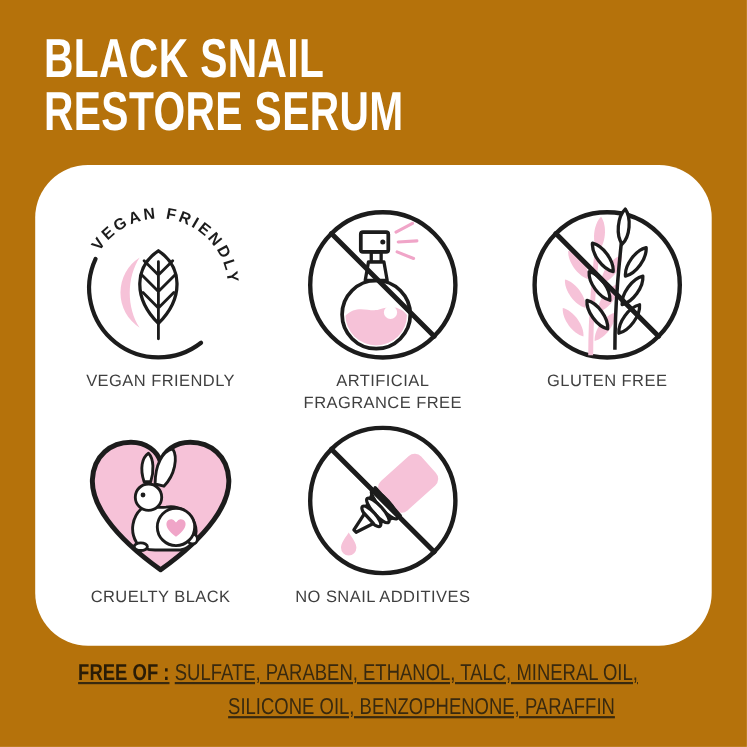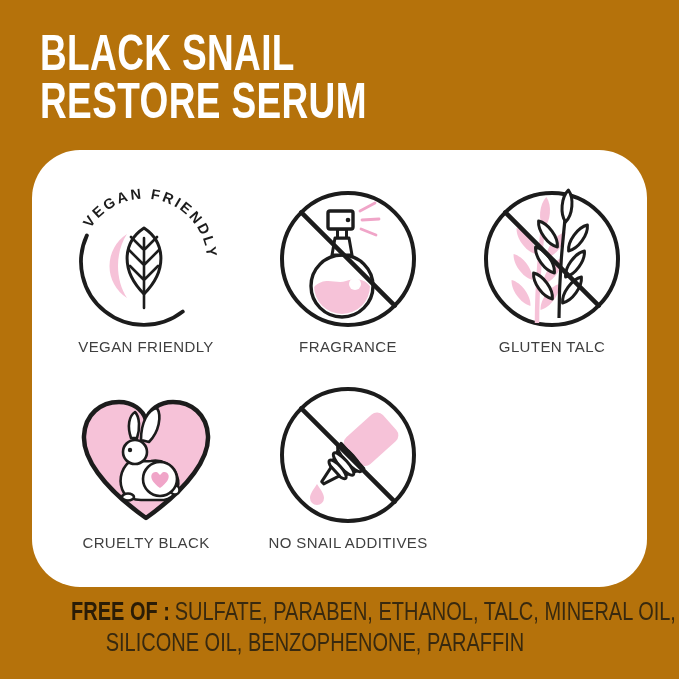--- a/index.html
+++ b/index.html
@@ -23,22 +23,22 @@
   .f1{left:24px;top:26px;}
   .f2{left:226px;top:26px;}
   .f3{left:430px;top:26px;}
   .f4{left:24px;top:230px;}
   .f5{left:226px;top:230px;}
   .icon-label{
     margin-top:3px;font-size:15px;line-height:20px;color:#3F3F3F;
     letter-spacing:0.4px;
   }
   .footer{
-    position:absolute;top:596px;left:10px;width:610px;text-align:center;
-    color:#38290F;font-size:25px;line-height:31px;white-space:nowrap;
+    position:absolute;top:596px;left:10px;width:610px;text-align:right;
+    color:#38290F;font-size:21px;line-height:31px;white-space:nowrap;text-decoration:underline;
   }
   .footer-line{transform:scaleX(0.8);transform-origin:center top;}
   .free-of-label{font-weight:bold;color:#2A1C06;margin-right:6px;}
   
   .ink{stroke:#1C1C1C;fill:none;}
   .ink-fill{stroke:#1C1C1C;fill:#FFFFFF;}
   .pinkfill{fill:#F6C2D8;}
 </style>
 </head>
 <body>
@@ -85,21 +85,22 @@
         <circle fill="#FFFFFF" cx="91" cy="99" r="3.2"></circle>
       </g>
       <path class="ink-fill" stroke-width="3" stroke-linejoin="round" d="M59 79 L79 79 L76 62 L62 62 Z"></path>
       <rect class="ink-fill" stroke-width="3" x="64.5" y="53" width="9" height="9"></rect>
       <rect class="ink-fill" stroke-width="3.4" x="55" y="35" width="25" height="18" rx="2"></rect>
       <circle fill="#1C1C1C" cx="75" cy="44" r="2.3"></circle>
       <path stroke="#F0A5C8" stroke-width="2.8" stroke-linecap="round" fill="none" d="M87 35 L102 27 M89 44 L106 43 M88 53 L103 59"></path>
       <path class="ink" stroke-width="4.5" stroke-linecap="round" d="M28.3 36.3 L121.7 129.7"></path>
     </svg>
     <div class="icon-label">
-      <div>FRAGRANCE</div>
+      <div>ARTIFICIAL</div>
+      <div>FRAGRANCE FREE</div>
     </div>
   </div>
 
   <div class="feature f3">
     <svg width="150" height="158" viewBox="0 0 150 158">
       <circle class="ink" stroke-width="4" cx="75" cy="83" r="66"></circle>
 
       <g transform="translate(-22,7)" fill="#F6C2D8">
         <path d="M90 24 C86 62 82 98 82 140" stroke="#F6C2D8" stroke-width="4.5" fill="none"></path>
         <use href="#grain" transform="translate(90,30) rotate(5)"></use>
@@ -116,21 +117,21 @@
         <use href="#grain" transform="translate(90,30) rotate(5)"></use>
         <use href="#grain" transform="translate(71,58) rotate(-36)"></use>
         <use href="#grain" transform="translate(101,62) rotate(36)"></use>
         <use href="#grain" transform="translate(68,84) rotate(-36)"></use>
         <use href="#grain" transform="translate(98,88) rotate(36)"></use>
         <use href="#grain" transform="translate(66,110) rotate(-36)"></use>
         <use href="#grain" transform="translate(95,114) rotate(36)"></use>
       </g>
       <path class="ink" stroke-width="4.5" stroke-linecap="round" d="M28.3 36.3 L121.7 129.7"></path>
     </svg>
-    <div class="icon-label">GLUTEN TALC</div>
+    <div class="icon-label">GLUTEN FREE</div>
   </div>
 
   <div class="feature f4">
     <svg width="150" height="150" viewBox="0 0 150 150">
       <path d="M75 138 C30 106 12 77 13 56 C14 34 30 22 48 22 C62 22 72 30 75 40 C78 30 88 22 102 22 C120 22 136 34 137 56 C138 77 120 106 75 138 Z" fill="#F6C2D8" stroke="#1C1C1C" stroke-width="4.5" stroke-linejoin="round"></path>
       <g fill="#FFFFFF" stroke="#1C1C1C" stroke-width="2.6" stroke-linejoin="round">
         <path d="M60 58 C56 46 58 36 64 32 C69 37 69 49 66 58 Z"></path>
         <path d="M70 60 C70 42 77 30 86 28 C91 36 88 52 78 62 Z"></path>
         <path d="M58 82 C49 90 47 103 53 113 C57 118 64 120 70 120 L93 120 C104 118 110 107 106 96 C102 85 91 79 80 81 C72 82 63 80 58 82 Z"></path>
         <ellipse cx="57" cy="117" rx="6" ry="3.5"></ellipse>

